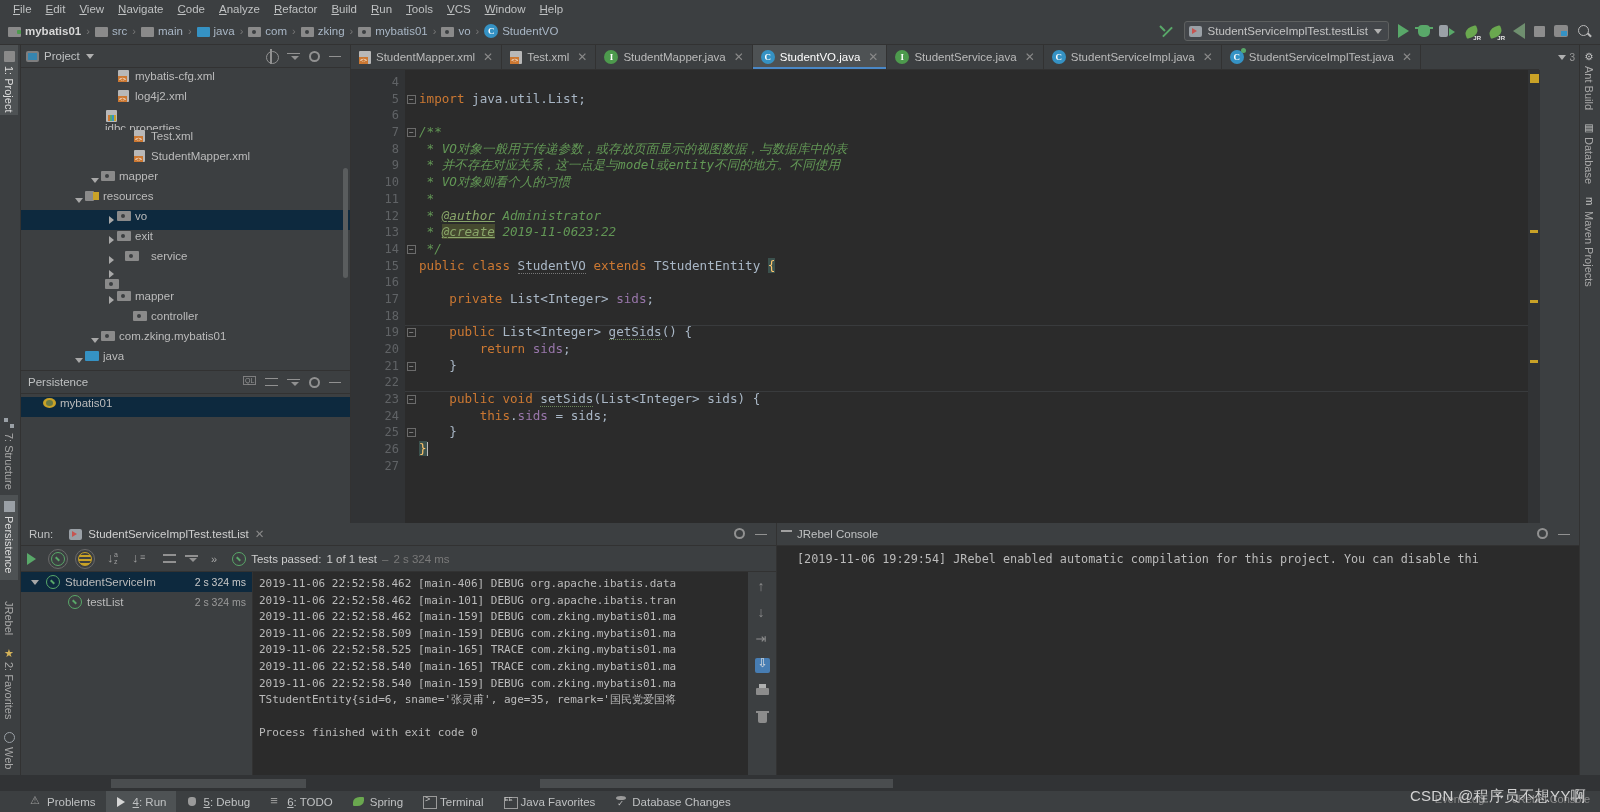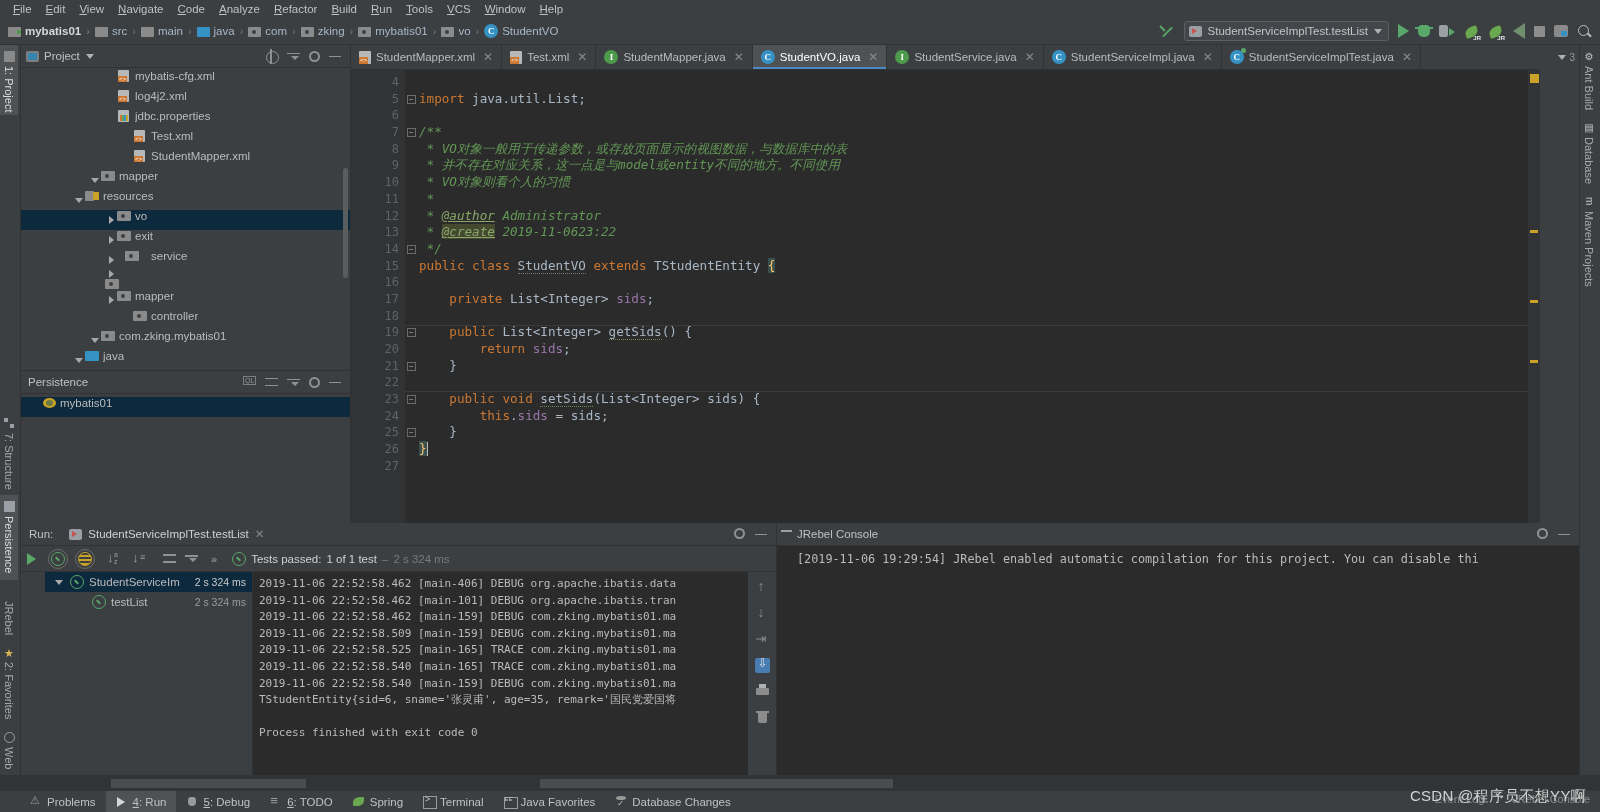--- a/index.html
+++ b/index.html
@@ -235,21 +235,21 @@
   .ic-sortaz::after{content:'a\00000az';position:absolute;left:7px;top:0px;font-size:7px;color:#a8a8a8;line-height:7px;width:8px;}
   .ic-sortdur::before{content:'↓';position:absolute;left:0;top:-1px;font-size:13px;color:#a8a8a8;}
   .ic-sortdur::after{content:'≡';position:absolute;left:8px;top:1px;font-size:9px;color:#a8a8a8;}
   .chev2 { color:#a8a8a8; font-size:11px; }
   .status-pass { color:#9a9a9a; font-size:11.5px; display:flex; align-items:center; gap:5px; }
   .status-pass b { color:#cfcfcf; font-weight:normal; }
   .dim { color:#7a7a7a; }
 
   .run-body { display:flex; height: 203px; }
   .test-tree { width: 232px; background:#3c3f41; font-size:11.5px; border-right:1px solid #323232; position:relative; }
-  .ttrow { height:20px; display:flex; align-items:center; gap:5px; padding-left:8px;margin-left:24px; }
+  .ttrow { height:20px; display:flex; align-items:center; gap:5px; padding-left:8px; }
   .ttrow.sel { background:#0d293e; }
   .ttrow .dur { margin-left:auto; padding-right:6px; font-size:10.5px; color:#9a9a9a; }
   .ttrow.sel .dur { color:#c9c9c9; }
 
   .console { flex:1; background:#2b2b2b; font-family:"DejaVu Sans Mono", monospace; font-size:11px;
      color:#bbbbbb; padding:4px 0 0 6px; overflow:hidden; position:relative; }
   .coline { height:16.6px; line-height:16.6px; white-space:pre; }
   .console-side { width:28px; background:#3c3f41; display:flex; flex-direction:column; align-items:center; gap:11px; padding-top:8px; }
   .cs-ico { width:15px;height:15px;position:relative;opacity:.85; }
   .ic-up::after{content:'↑';position:absolute;left:3px;top:-2px;font-size:14px;color:#9a9a9a;}
@@ -450,21 +450,21 @@
       <div class="trow" style="padding-left: 84px;">
           <span class="twist"></span>
           <span class="ticon ic-xml"></span>
           <span class="tlabel">mybatis-cfg.xml</span>
         </div>
         <div class="trow" style="padding-left: 84px;">
           <span class="twist"></span>
           <span class="ticon ic-xml"></span>
           <span class="tlabel">log4j2.xml</span>
         </div>
-        <div class="trow" style="padding-left: 84px;">
+        <div class="trow" style="padding-left: 84px; flex-direction: column;">
           <span class="twist"></span>
           <span class="ticon ic-props"></span>
           <span class="tlabel">jdbc.properties</span>
         </div>
         <div class="trow" style="padding-left: 100px;">
           <span class="twist"></span>
           <span class="ticon ic-xml"></span>
           <span class="tlabel">Test.xml</span>
         </div>
         <div class="trow" style="padding-left: 100px;">

